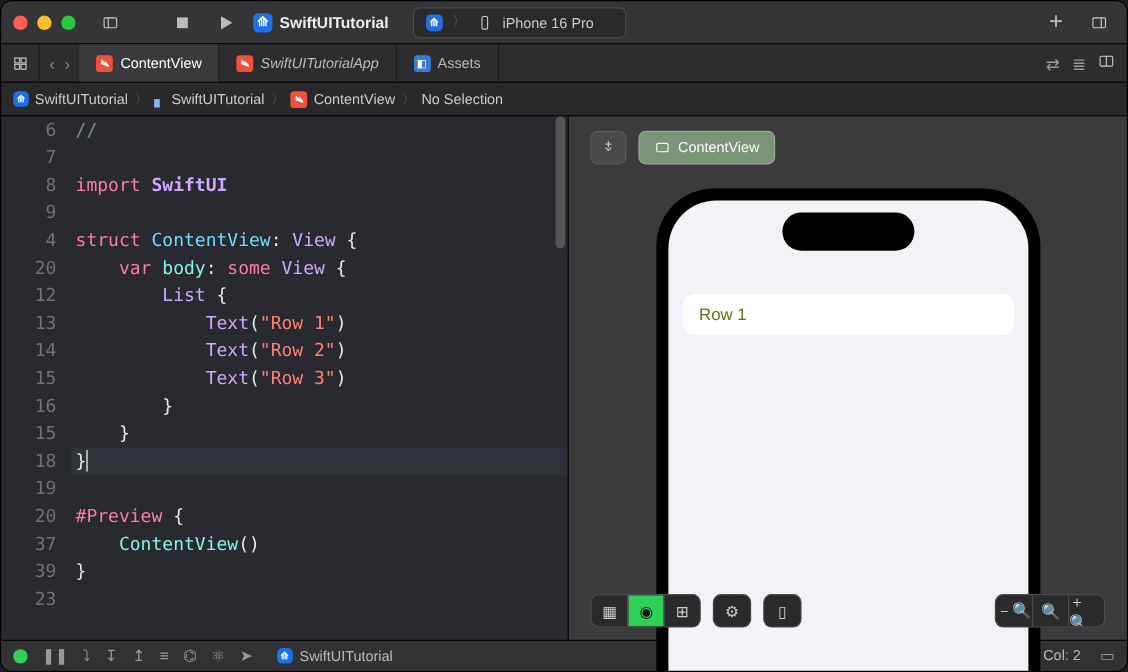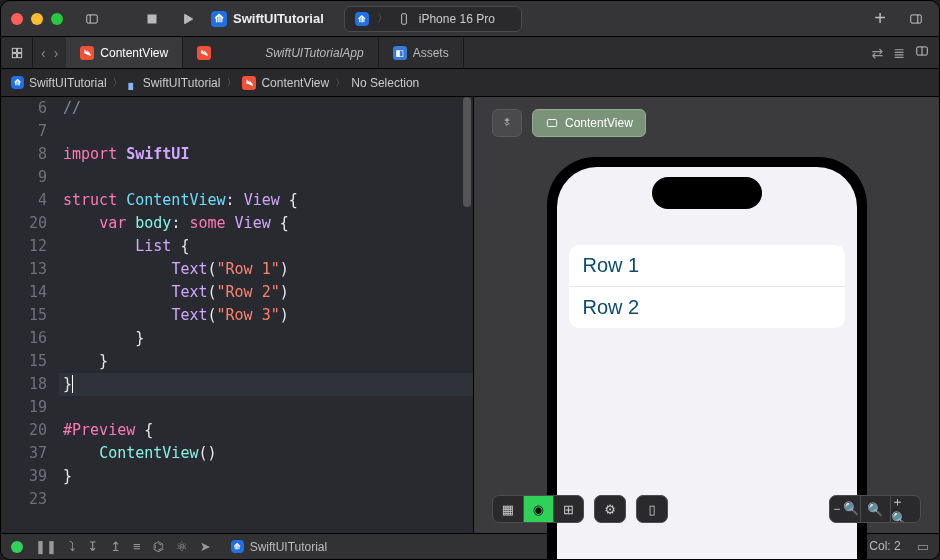--- a/index.html
+++ b/index.html
@@ -55,21 +55,21 @@
 
   
   .canvas { flex: 1; background: #3b3a3d; position: relative; border-left:1px solid #000;}
   .canvas-top { position:absolute; top:12px; left:18px; display:flex; gap:10px; align-items:center;}
   .pin-btn { width:30px; height:28px; border-radius:6px; background:#4a494c; border:1px solid #5a595c; display:flex; align-items:center; justify-content:center; color:#ddd;}
   .cv-chip { height:28px; border-radius:6px; background:#7b9479; border:1px solid #94ad92; display:flex; align-items:center; gap:6px; padding:0 12px; color:#fff; font-size:12px;}
   .phone { position:absolute; left:50%; transform:translateX(-50%); top:60px; width:320px; height:640px; background:#000; border-radius:48px; padding:10px;}
   .phone-screen { width:100%; height:100%; background:#f2f2f7; border-radius:40px; overflow:hidden; position:relative;}
   .notch { position:absolute; top:10px; left:50%; transform:translateX(-50%); width:110px; height:32px; background:#000; border-radius:18px;}
   .list { position:absolute; top:78px; left:12px; right:12px; background:#fff; border-radius:10px; overflow:hidden;}
-  .row { padding: 9px 14px; font-size:20px; color:#0c4a6e; border-bottom:1px solid #e5e5ea;}
+  .row { padding: 9px 14px; font-size:14px; color:#4d7c0f; border-bottom:1px solid #e5e5ea;}
   .row:last-child { border-bottom:none;}
 
   .canvas-controls { position:absolute; bottom:10px; left:18px; right:18px; display:flex; align-items:center;}
   .ctrl-group { display:flex; background:#2a292c; border:1px solid #4d4c4f; border-radius:7px; overflow:hidden;}
   .ctrl { width:30px; height:26px; display:flex; align-items:center; justify-content:center; color:#ccc; font-size:13px;}
   .ctrl + .ctrl { border-left:1px solid #4d4c4f;}
   .ctrl.on { background:#30d158; color:#111;}
   .ctrl-right { margin-left:auto; }
 
   
@@ -145,21 +145,21 @@
       <span>‹</span>
       <span>›</span>
     </div>
     <div id="tabs-mount" style="display: flex;">
         <div class="tab active">
           <span class="swift-icon"></span>
           <span>ContentView</span>
         </div>
         <div class="tab">
           <span class="swift-icon"></span>
-          <span style="font-style: italic; margin-left: 48px;">SwiftUITutorialApp</span>
+          <span style="font-style: italic;">SwiftUITutorialApp</span>
         </div>
         <div class="tab">
           <span class="asset-icon">◧</span>
           <span>Assets</span>
         </div>
       </div>
     <div class="right-icons">
       <span>⇄</span>
       <span>≣</span>
       <span>
@@ -231,21 +231,20 @@
             </svg>
           <span>ContentView</span>
         </div>
       </div>
 
       <div class="phone">
         <div class="phone-screen">
           <div class="notch"></div>
           <div class="list" id="preview-list">
               <div class="row">Row 1</div>
-              <div class="row">Row 2</div>
             </div>
         </div>
       </div>
 
       <div class="canvas-controls">
         <div class="ctrl-group">
           <div class="ctrl">▦</div>
           <div class="ctrl on">◉</div>
           <div class="ctrl">⊞</div>
         </div>

